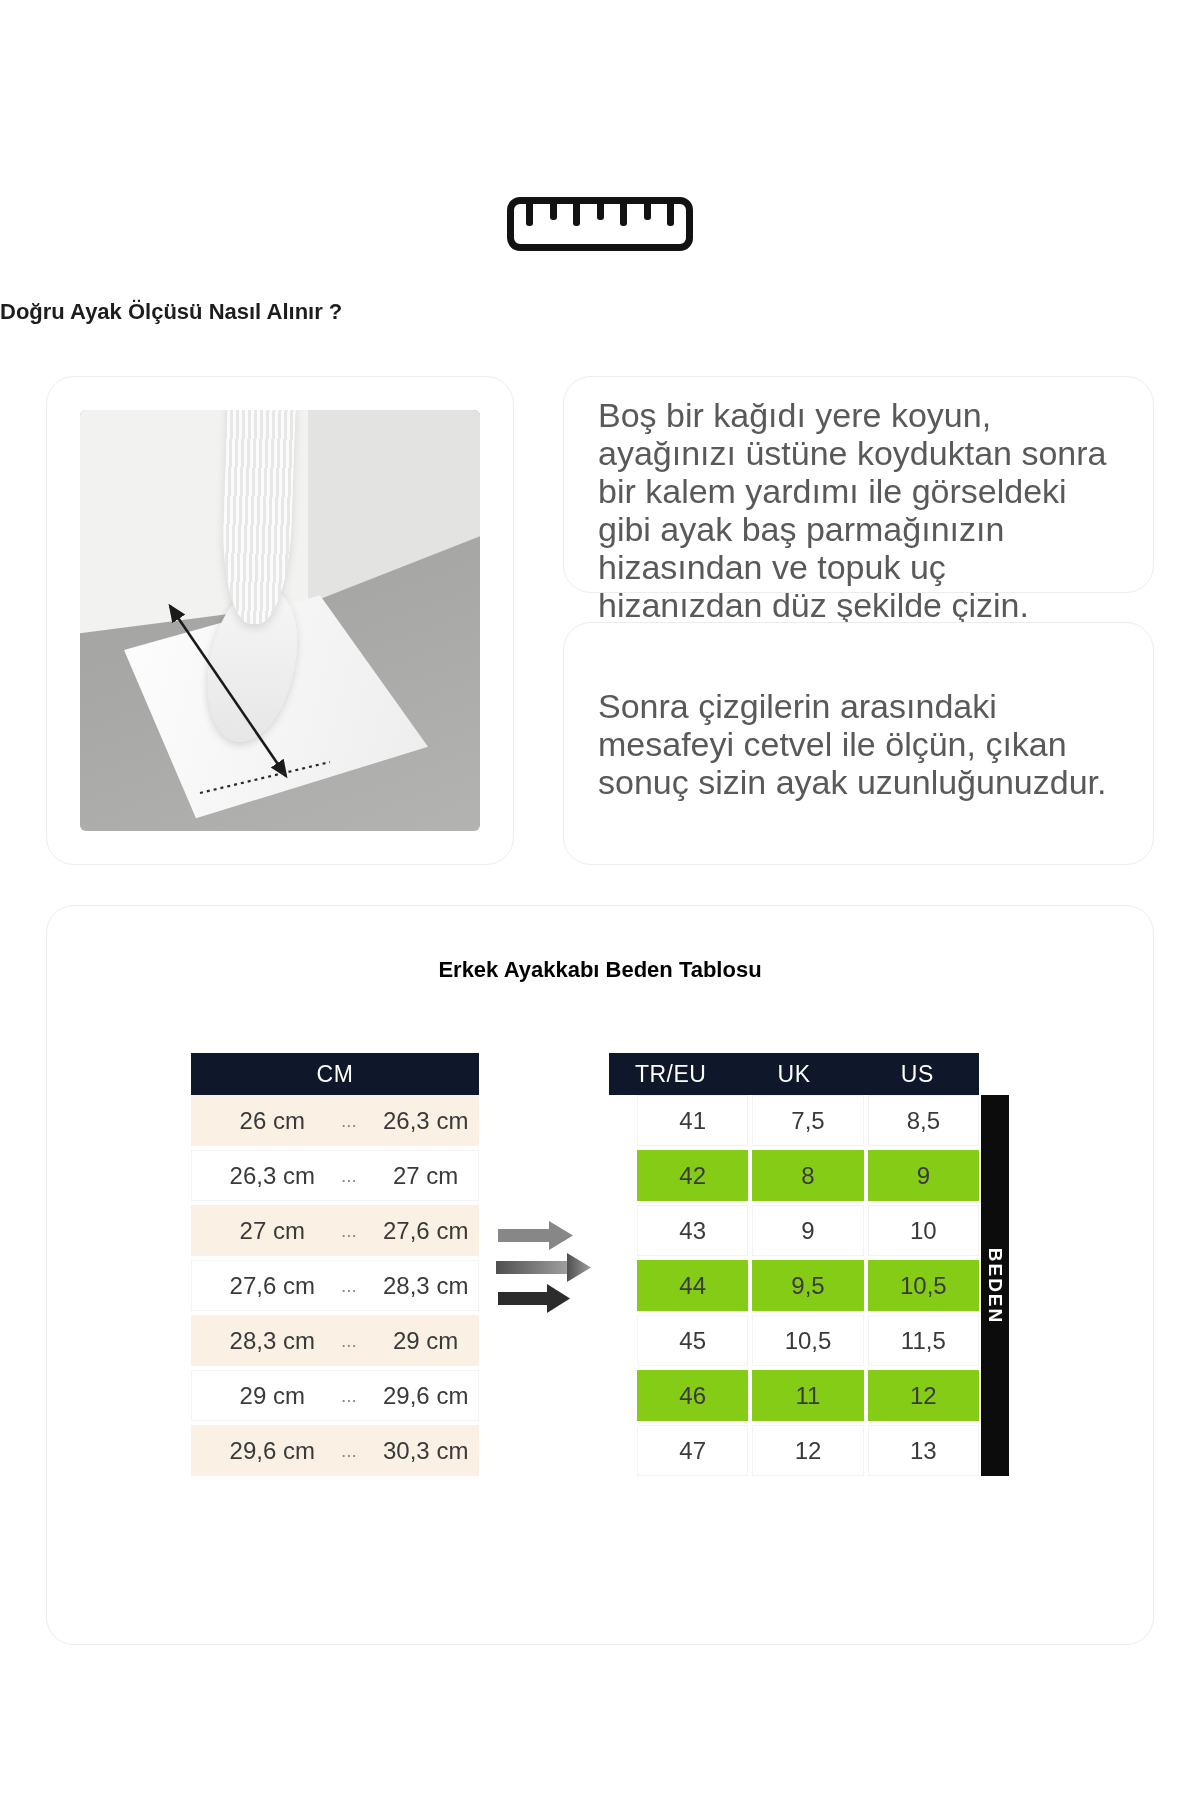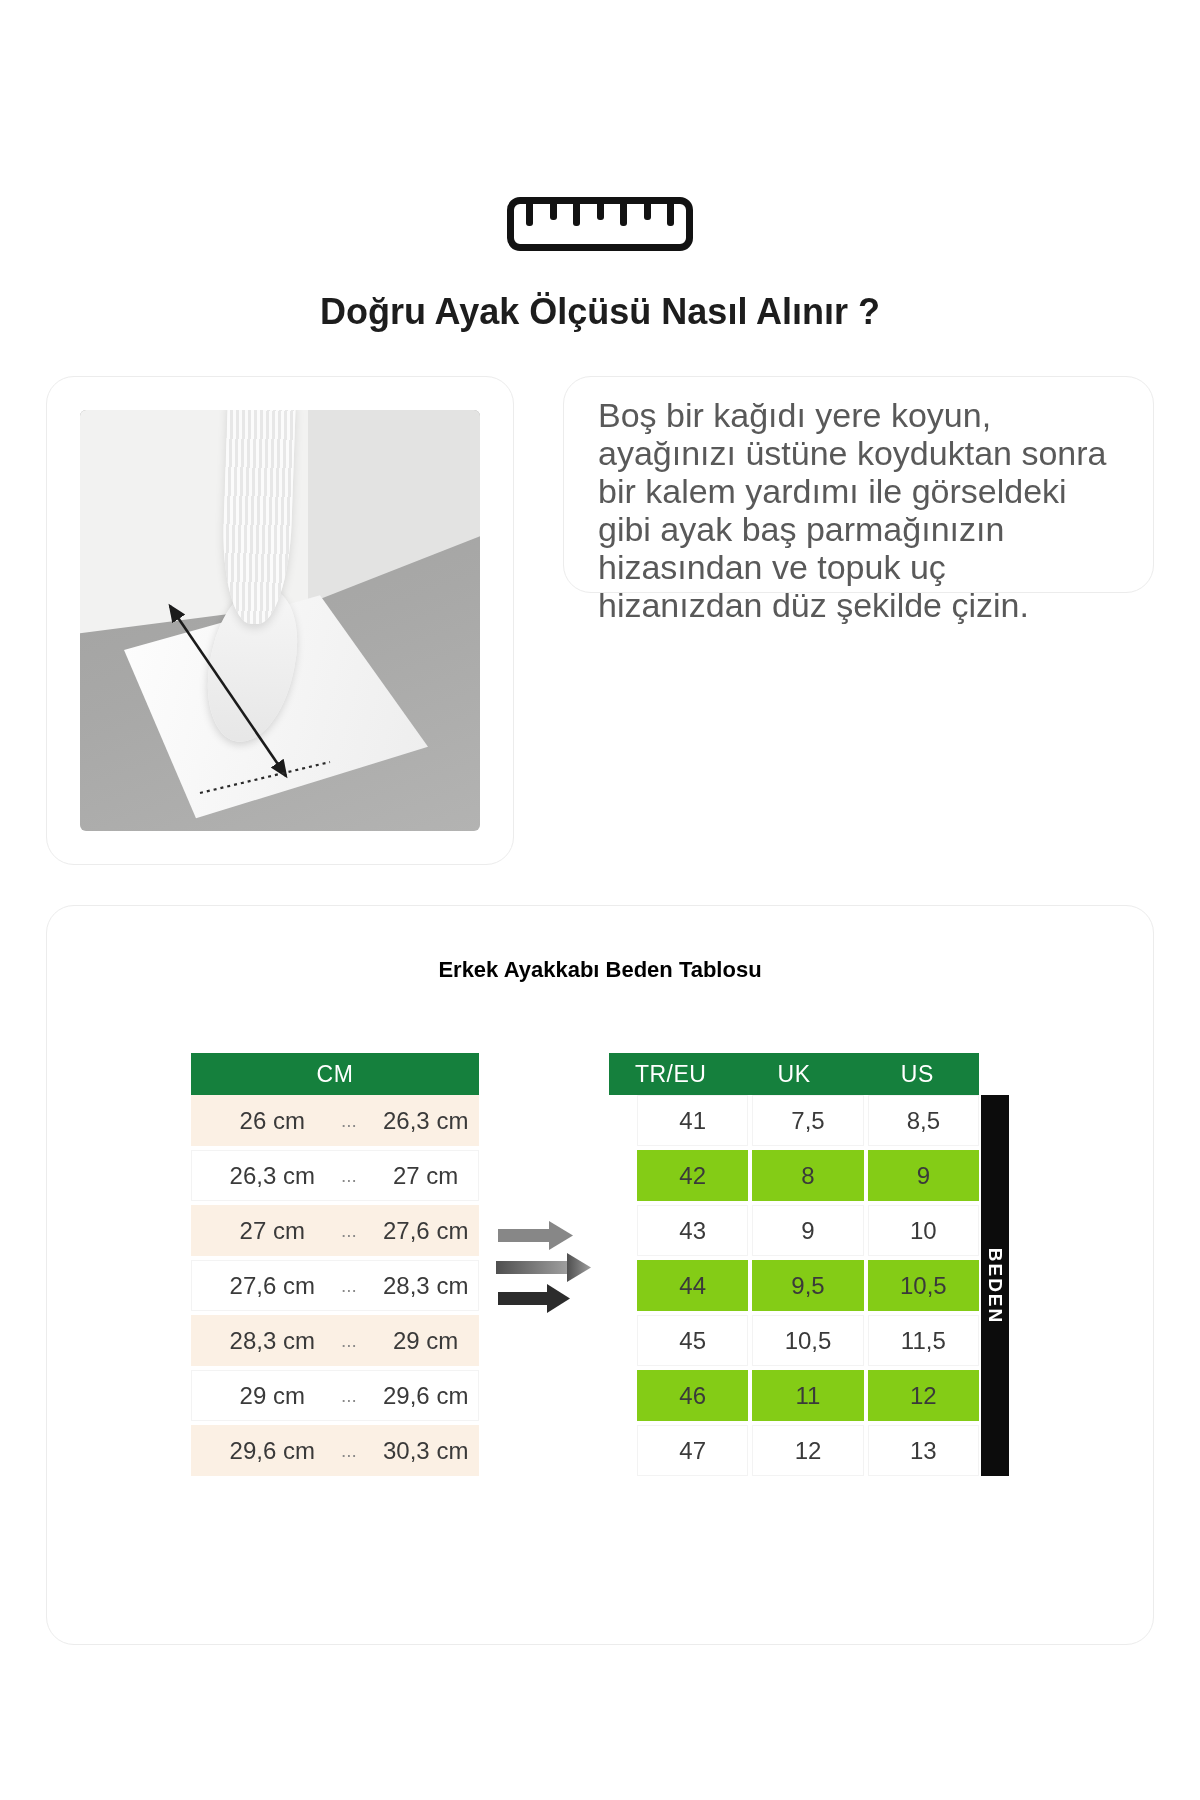--- a/index.html
+++ b/index.html
@@ -13,21 +13,21 @@
     width:148px;height:40px;border:7px solid #121212;border-radius:13px;
     display:flex;justify-content:space-between;align-items:flex-start;
     padding:0 12px;background:#fff;
   }
   .tick{width:7px;background:#121212;border-radius:0 0 3px 3px;}
   .tick.long{height:22px;}
   .tick.short{height:16px;}
 
   
   .page-title{
-    margin-top:41px;text-align:center;font-size:36px;line-height:40px;
+    margin-top:41px;font-size:22px;line-height:40px;
     font-weight:700;color:#1d1d1d;
   }
 
   
   .top-section{margin:44px 46px 0;display:flex;gap:49px;height:489px;}
   .card{
     background:#fff;border:1px solid #ececec;border-radius:28px;
     box-sizing:border-box;
   }
   .image-card{width:468px;height:489px;padding:33px;flex:none;}
@@ -57,21 +57,21 @@
   .right-col{flex:1;display:flex;flex-direction:column;gap:29px;}
   .text-card{padding:19px 34px;font-size:34px;line-height:38px;color:#595959;}
   .text-card.first{height:217px;flex:none;}
   .text-card.second{flex:1;display:flex;align-items:center;padding-top:0;padding-bottom:0;}
 
   
   .size-card{margin:40px 46px 0;height:740px;padding-top:44px;}
   .size-title{text-align:center;font-size:22px;line-height:40px;font-weight:700;color:#000000;}
   .tables-row{margin-top:63px;display:flex;justify-content:center;align-items:flex-start;}
 
-  .t-header{height:42px;background:#15803d;color:#fff;display:flex;
+  .t-header{height:42px;background:#0f172a;color:#fff;display:flex;
     align-items:center;justify-content:center;font-size:23px;font-weight:500;letter-spacing:.5px;}
   .t-row{height:51px;margin-bottom:4px;display:flex;align-items:center;font-size:24px;color:#3a3a3a;padding-left:28px;}
   .t-row:nth-child(even){background:#fbf0e4;}
   .t-row:nth-child(odd){background:#ffffff;box-shadow:inset 0 0 0 1px #f3f3f3;}
 
   
   .cm-table{width:288px;flex:none;}
   .cm-table .c-min,.cm-table .c-max{width:41%;text-align:center;}
   .cm-table .c-dots{width:18%;text-align:center;color:#8a8a8a;font-size:19px;}
 
@@ -125,20 +125,23 @@
         </defs>
         <line x1="90" y1="196" x2="206" y2="366" stroke="#1b1b1b" stroke-width="2.6" marker-start="url(#ah)" marker-end="url(#ah)"></line>
         <line x1="120" y1="383" x2="250" y2="352" stroke="#2a2a2a" stroke-width="2.2" stroke-dasharray="3 4"></line>
       </svg>
     </div>
   </div>
 
   <div class="right-col">
     <div class="card text-card first">
       <span>Boş bir kağıdı yere koyun, ayağınızı üstüne koyduktan sonra bir kalem yardımı ile görseldeki gibi ayak baş parmağınızın hizasından ve topuk uç hizanızdan düz şekilde çizin.</span>
+    </div>
+    <div class="card text-card second">
+      <span>Sonra çizgilerin arasındaki mesafeyi cetvel ile ölçün, çıkan sonuç sizin ayak uzunluğunuzdur.</span>
     </div>
   </div>
 </div>
 
 <div class="card size-card">
   <div class="size-title">Erkek Ayakkabı Beden Tablosu</div>
 
   <div class="tables-row">
 
     <div class="cm-table">

